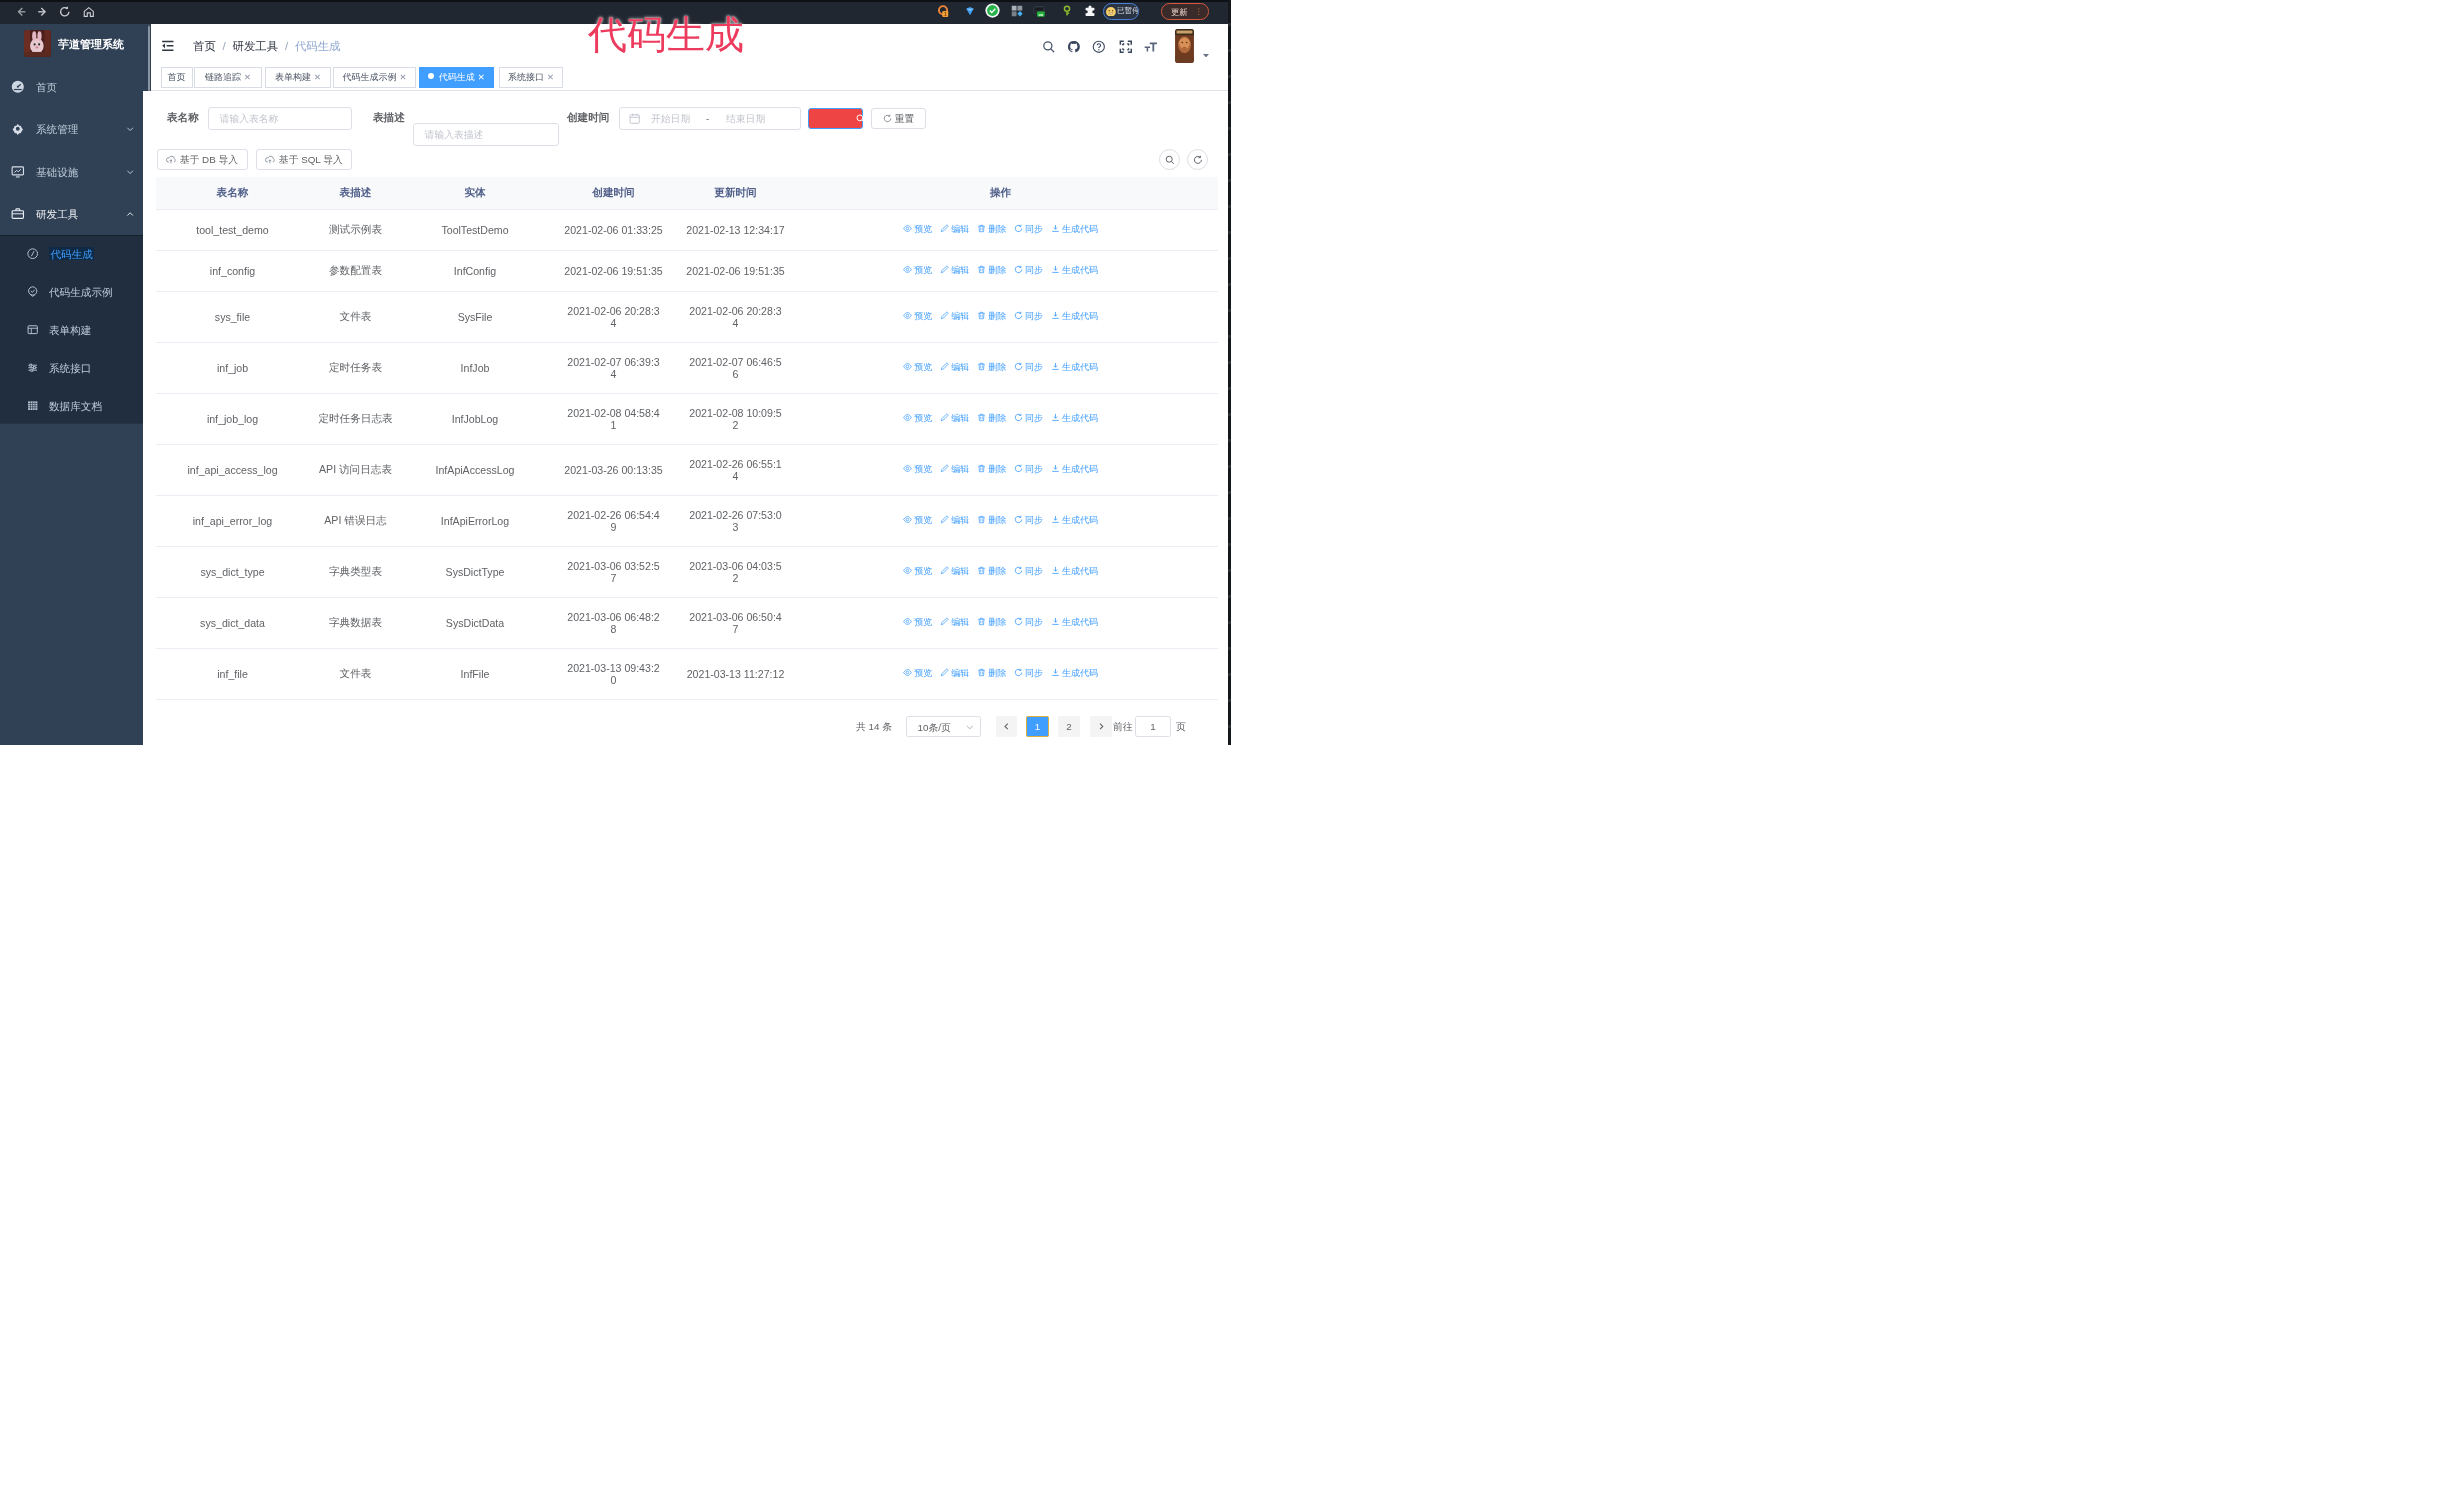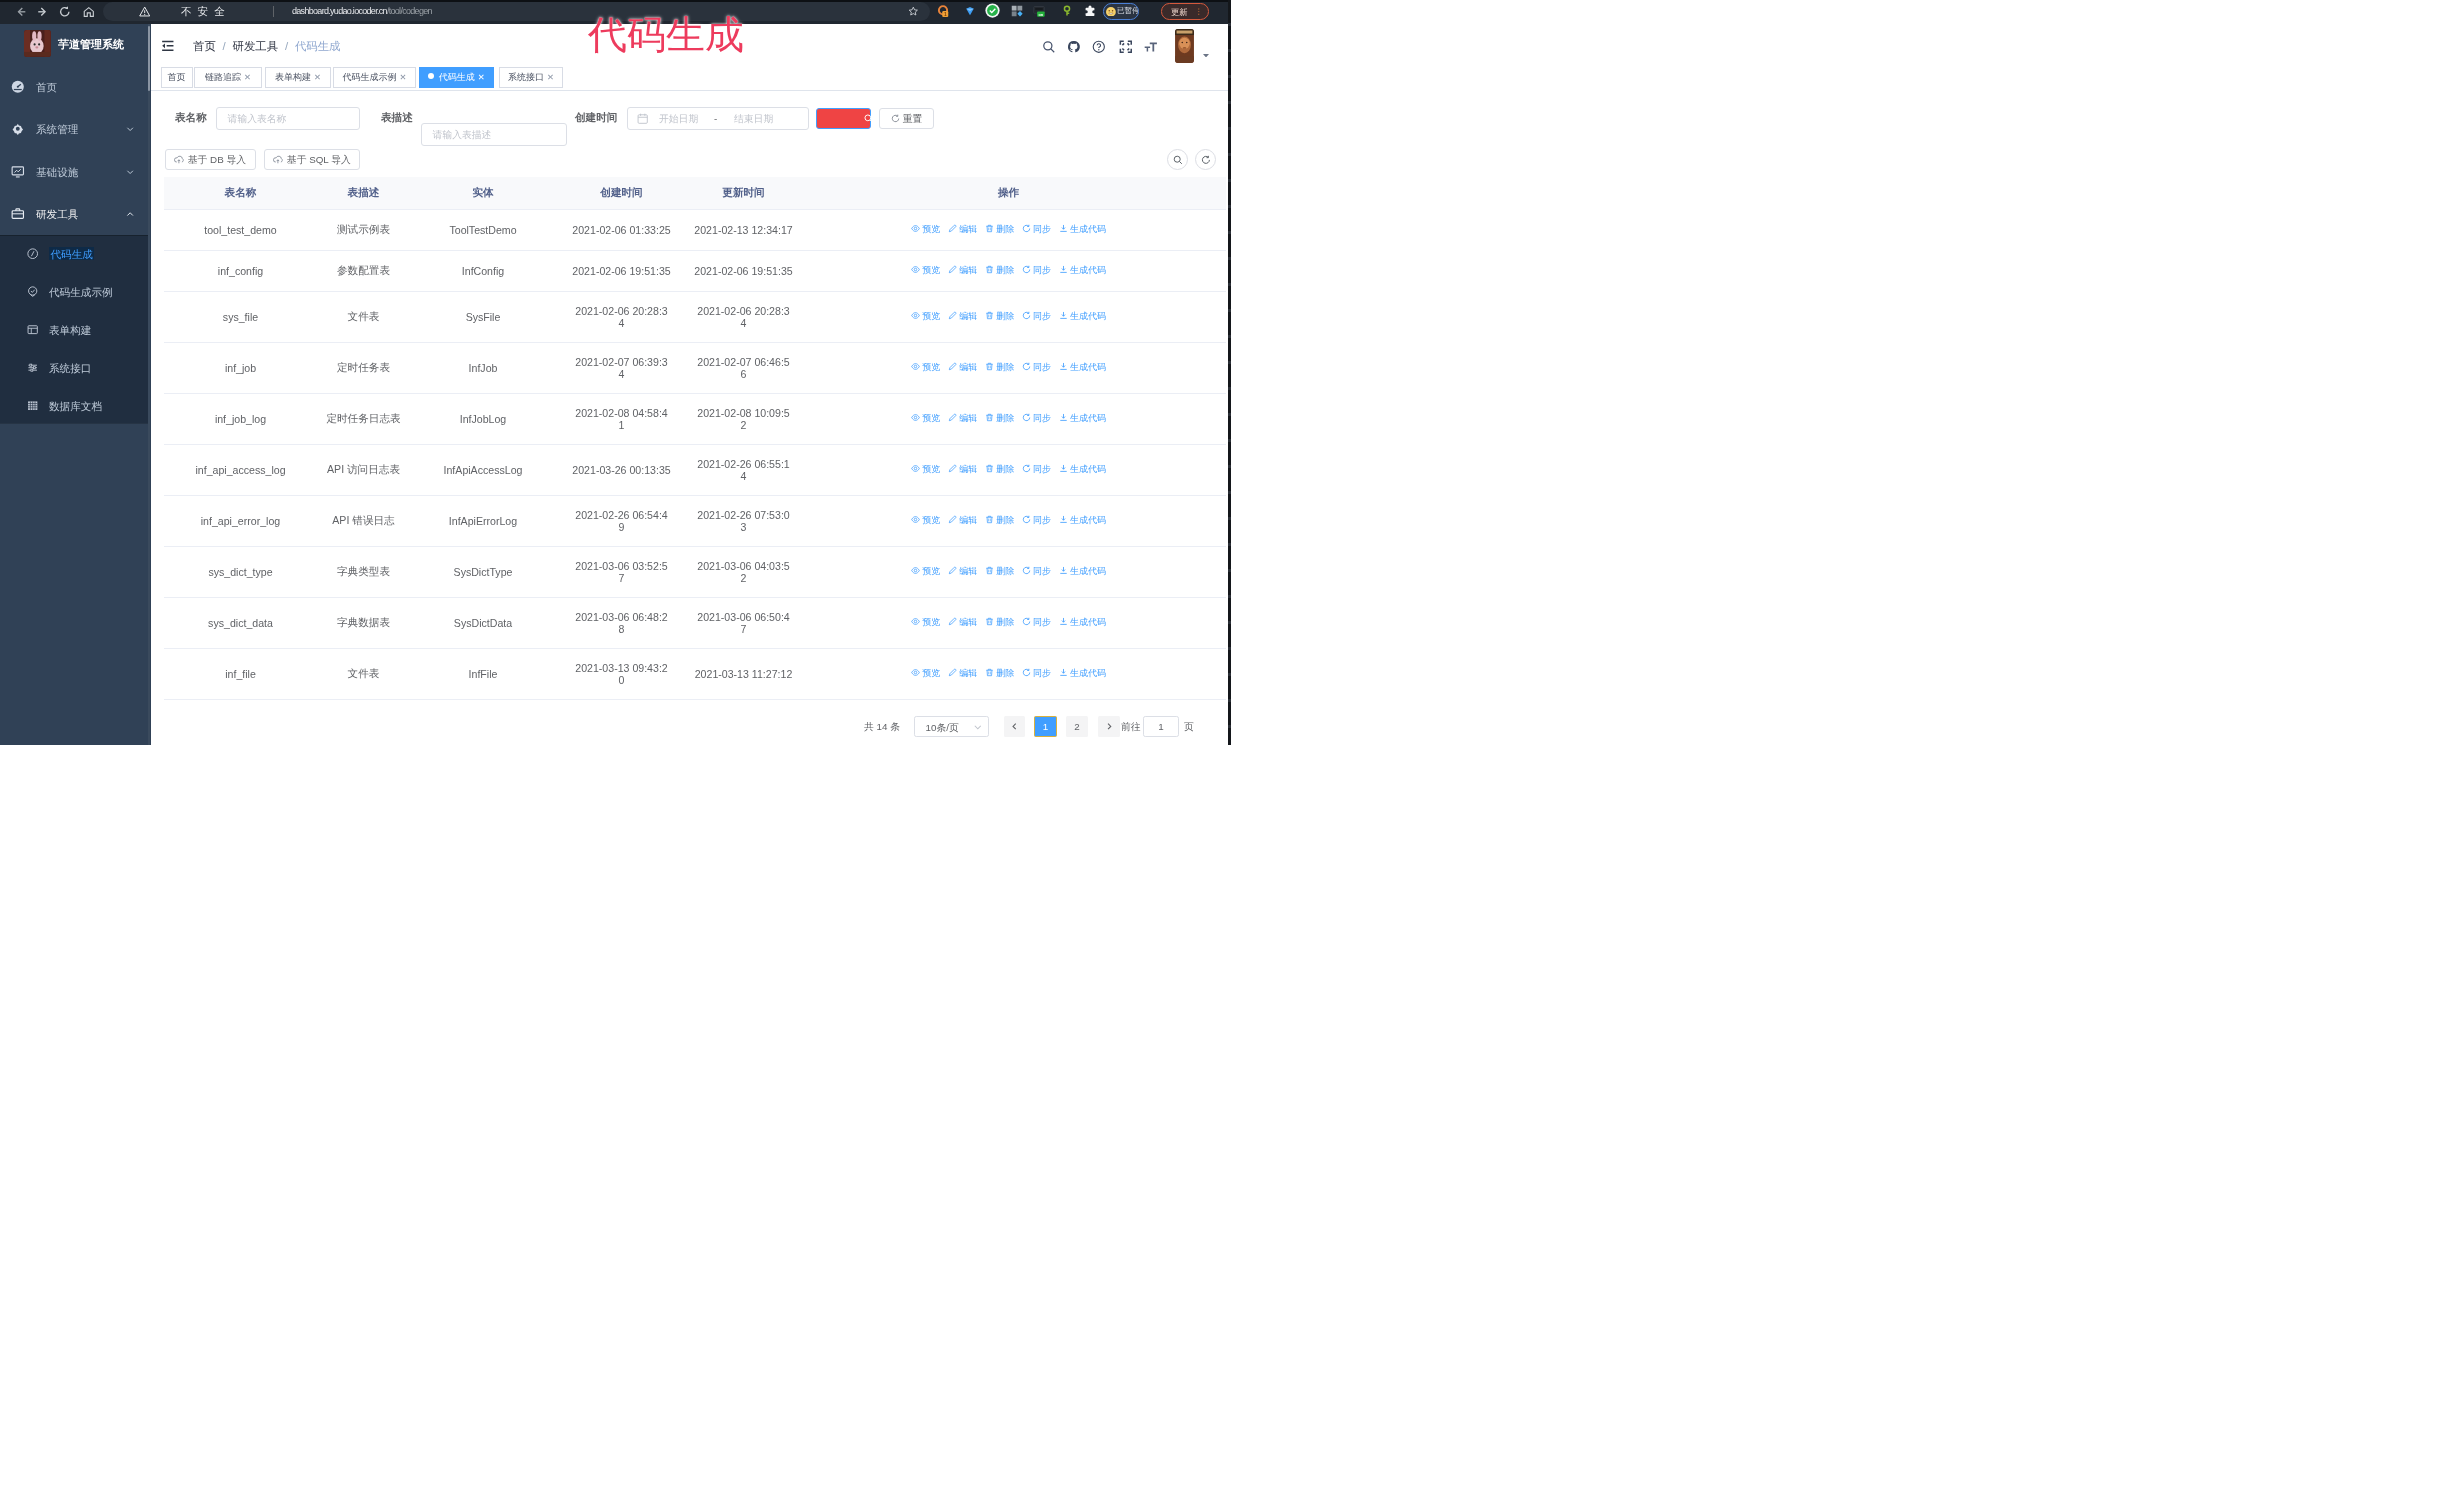--- a/index.html
+++ b/index.html
@@ -47,21 +47,21 @@
 #nav-av{position:absolute;left:1024px;top:5.3px;width:19px;height:34px;border-radius:3px;overflow:hidden;}
 #nav-caret{position:absolute;left:1052px;top:30px;width:7.6px;height:4.5px;}
 
 #tagsbar{position:absolute;left:151px;top:64px;width:1077px;height:26.5px;background:#fff;border-bottom:0.8px solid #dfe4ec;}
 .tag{position:absolute;top:2.7px;height:21px;background:#fff;border:0.8px solid #d8dce5;color:#495060;font-size:9px;line-height:19.7px;text-align:center;white-space:nowrap;}
 .tag .x{display:inline-block;font-size:8.3px;color:#8d97a8;margin-left:3px;}
 .tag.active{background:#409eff;border-color:#409eff;color:#fff;}
 .tag.active .dot{display:inline-block;width:6px;height:6px;background:#fff;border-radius:50%;margin-right:4.5px;vertical-align:0.8px;}
 .tag.active .x{color:#fff;}
 
-#main{position:absolute;left:151px;top:91px;width:975px;height:654px;background:#fff;}
+#main{position:absolute;left:143px;top:91px;width:975px;height:654px;background:#fff;}
 .flabel{position:absolute;top:19.7px;font-size:10.6px;color:#606266;font-weight:bold;}
 .finput{position:absolute;top:16px;height:23px;border:0.8px solid #dcdfe6;border-radius:3px;background:#fff;font-size:9.8px;color:#c0c4cc;}
 .finput .ph{position:absolute;left:10.6px;top:5.3px;}
 .btn{position:absolute;height:21px;border-radius:3px;font-size:9.8px;line-height:19.7px;text-align:center;}
 .btn.primary{background:#ef4444;color:#fff;border:0.8px solid #409eff;padding-left:47px;}
 .btn.plain{background:#fff;color:#606266;border:0.8px solid #dcdfe6;}
 .cbtn{position:absolute;width:21px;height:21px;border:0.8px solid #dcdee4;border-radius:50%;background:#fff;}
 
 #tbl{position:absolute;left:12.5px;top:86px;width:1062px;border-collapse:collapse;table-layout:fixed;}
 #tbl th{height:32px;background:#f8f9fb;color:#51608a;font-size:10.6px;font-weight:bold;text-align:center;border-bottom:0.8px solid #ebeef5;}
@@ -89,33 +89,20 @@
           <path d="M7 4 L12 9 L7 14" stroke="#c7ccd1" stroke-width="1.8" fill="none"></path>
           <path d="M3 9 L12 9" stroke="#c7ccd1" stroke-width="1.8" fill="none"></path>
         </svg></div>
     <div class="bicon" style="left:58px;"><svg viewBox="0 0 18 18">
           <path d="M14.5 9 a5.5 5.5 0 1 1 -1.8 -4.1" stroke="#c7ccd1" stroke-width="1.7" fill="none"></path>
           <path d="M13.2 1.5 L13.2 5.3 L9.4 5.3 Z" fill="#c7ccd1"></path>
         </svg></div>
     <div class="bicon" style="left:82px;"><svg viewBox="0 0 18 18">
           <path d="M3 8.5 L9 3.5 L15 8.5 L15 15 L11 15 L11 10.5 L7 10.5 L7 15 L3 15 Z" stroke="#c7ccd1" stroke-width="1.5" fill="none"></path>
         </svg></div>
-    <div id="urlpill">
-      <svg class="warn" viewBox="0 0 16 16">
-          <path d="M8 1.5 L15 14 L1 14 Z" stroke="#e8eaed" stroke-width="1.4" fill="none"></path>
-          <path d="M8 6 L8 10" stroke="#e8eaed" stroke-width="1.4"></path>
-          <circle cx="8" cy="12" r=".9" fill="#e8eaed"></circle>
-        </svg>
-      <span class="nsec">不安全</span>
-      <span class="sep"></span>
-      <span class="url">dashboard.yudao.iocoder.cn<span class="path">/tool/codegen</span></span>
-      <svg id="star" viewBox="0 0 16 16">
-          <path d="M8 1.8 L9.9 5.8 L14.2 6.3 L11 9.3 L11.9 13.6 L8 11.4 L4.1 13.6 L5 9.3 L1.8 6.3 L6.1 5.8 Z" stroke="#dfe3e8" stroke-width="1.2" fill="none"></path>
-        </svg>
-    </div>
     <div class="ext" style="left:937px;"><svg viewBox="0 0 16 16">
           <circle cx="8" cy="7" r="5.5" fill="none" stroke="#e8833a" stroke-width="2.6"></circle>
           <rect x="7" y="8" width="8" height="8" rx="1.5" fill="#efa037"></rect>
           <text x="11" y="14.6" font-size="6.5" fill="#7a3c00" text-anchor="middle" font-weight="bold">1</text>
         </svg></div>
     <div class="ext" style="left:964px;"><svg viewBox="0 0 16 16">
           <path d="M3 5 L8 2.5 L13 5 L8 13.5 Z" fill="#3d9df2"></path>
           <path d="M3 5 L13 5 L8 8 Z" fill="#7cc3ff"></path>
         </svg></div>
     <div class="ext" style="left:985px;top:3px;width:15px;height:15px;"><svg viewBox="0 0 20 20">

